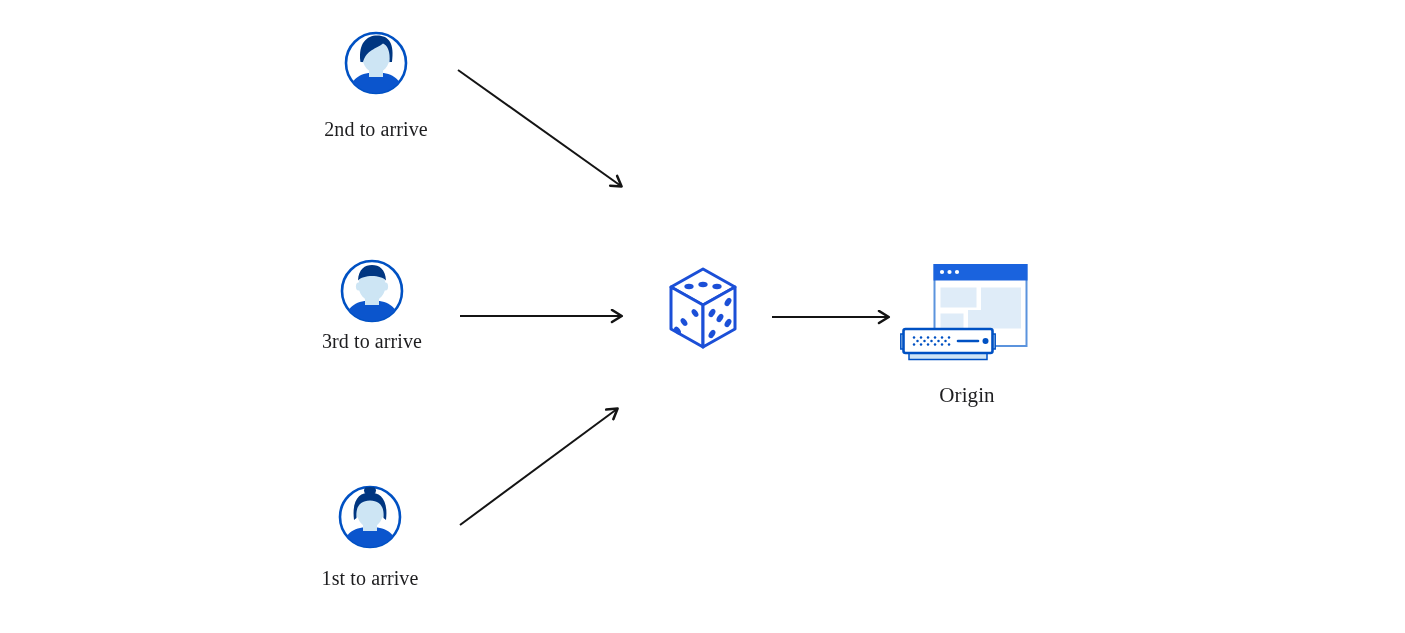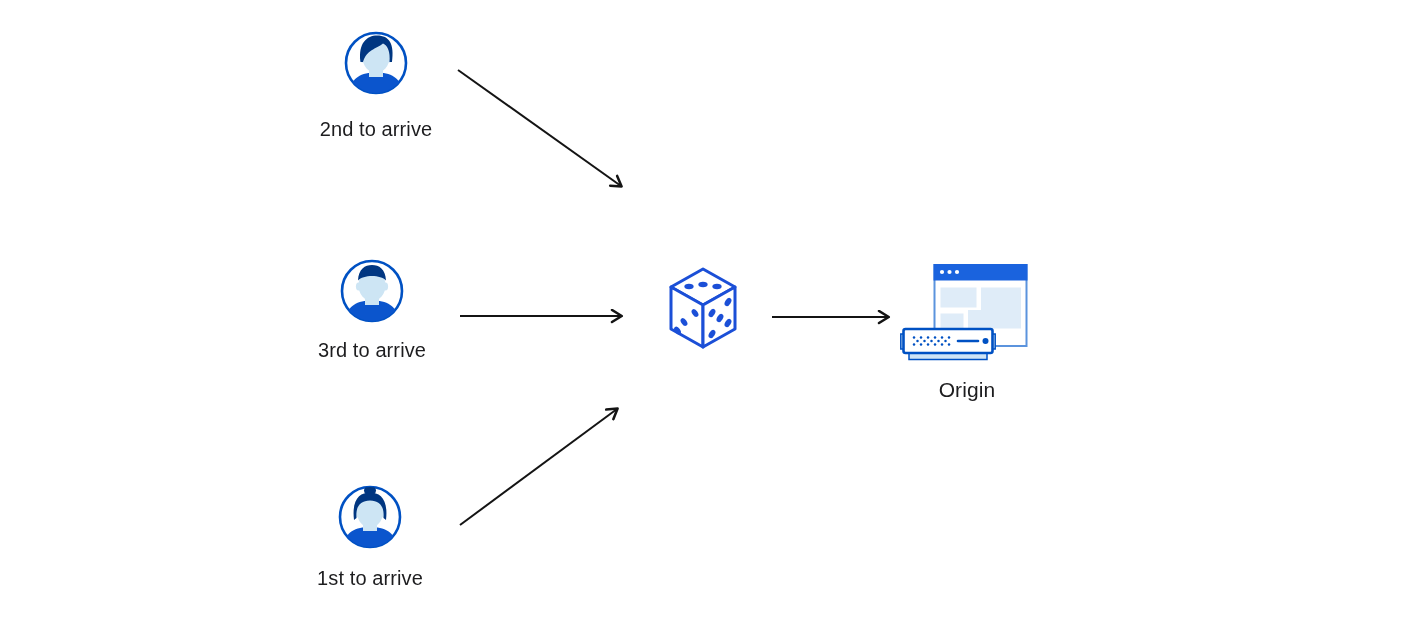--- a/index.html
+++ b/index.html
@@ -1,36 +1,36 @@
 <!DOCTYPE html>
 <html><head>
 <meta charset="utf-8">
 <style>
   html,body{margin:0;padding:0;background:#ffffff;}
   .canvas{
     position:relative;
     width:1186px;height:633px;
     background:#ffffff;
     overflow:hidden;
-    font-family:Liberation Sans, sans-serif;
+    font-family:Liberation Serif, serif;
   }
   .arrow-layer{position:absolute;left:0;top:0;width:1405px;height:633px;}
   .node{position:absolute;display:flex;flex-direction:column;align-items:center;}
   .node .label{
     color:#1d1d1f;
     font-size:20px;
     line-height:1.2;
     white-space:nowrap;
     letter-spacing:0.1px;
   }
   .node-user-top   {left:306px;top:30px;width:140px;gap:21px;}
-  .node-user-middle{left:302px;top:258px;width:140px;gap:14px;align-items:center;}
+  .node-user-middle{left:302px;top:258px;width:140px;gap:5px;align-items:center;}
   .node-user-bottom{left:300px;top:484px;width:140px;gap:16px;}
   .node-dice       {left:668px;top:266px;width:70px;height:84px;}
-  .node-origin     {left:897px;top:263px;width:140px;gap:12px;}
+  .node-origin     {left:897px;top:263px;width:140px;gap:18px;}
   .avatar{width:66px;height:66px;display:block;}
   .origin-icon{width:135px;height:102px;display:block;}
 </style>
 </head>
 <body>
 
 <div class="canvas">
 
   <svg class="arrow-layer" width="1405" height="633" viewBox="0 0 1405 633">
     <defs>

